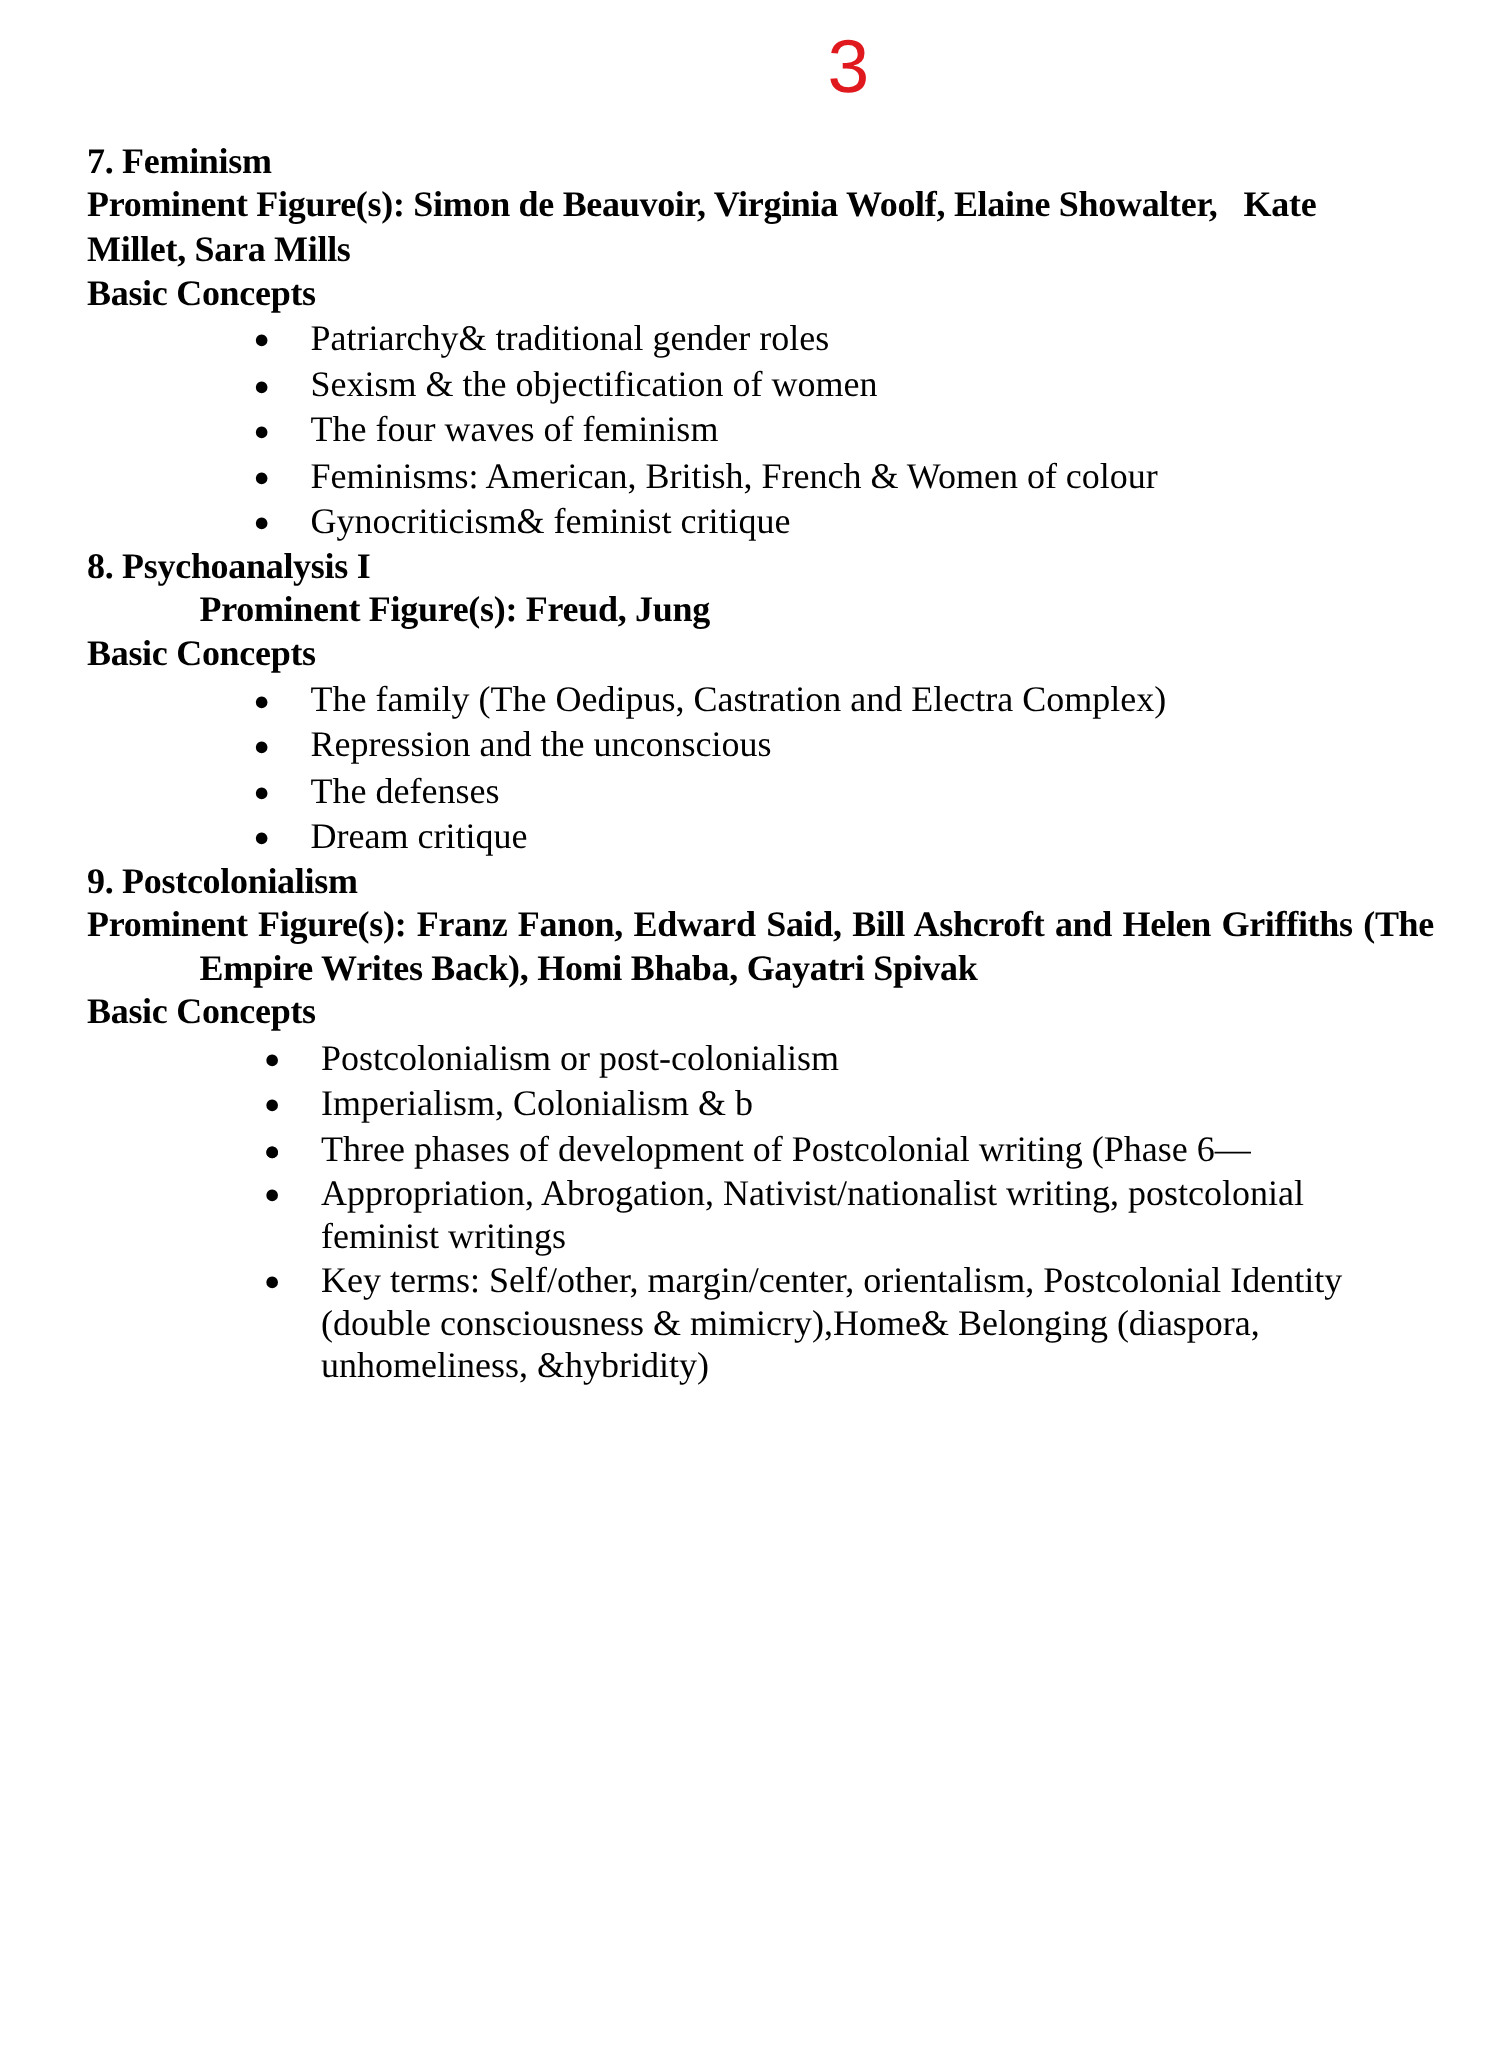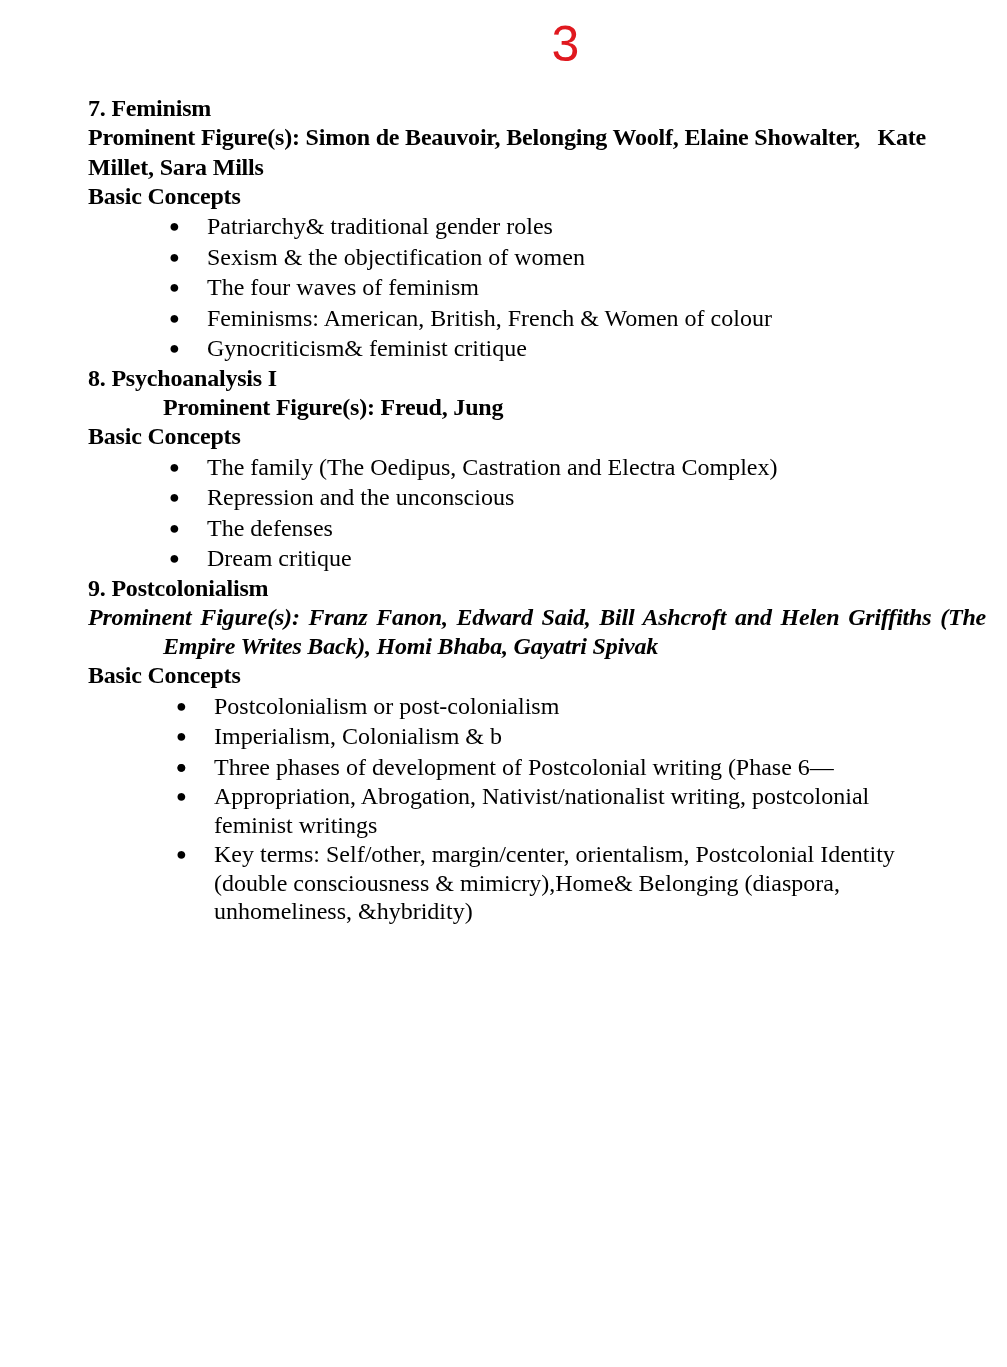--- a/index.html
+++ b/index.html
@@ -2,44 +2,44 @@
 <html><head>
   <meta charset="utf-8">
   <style>
     html, body { margin: 0; padding: 0; background: #ffffff; }
     body { width: 1007px; height: 1367px; position: relative; overflow: hidden;
            font-family: "Liberation Serif", "DejaVu Serif", serif; color: #000; }
     .page-number { position: absolute; left: 0; width: 1007px; top: 14px; text-align: center;
                    font-family: "Liberation Sans", "DejaVu Sans", sans-serif;
                    font-size: 50px; color: #e0191f; line-height: 60px; margin-left: 62px; }
     .content { position: absolute; left: 58px; top: 94px; width: 898px; }
-    .line { font-size: 24px; line-height: 29.3px; white-space: nowrap; margin-left: 30px; }
+    .line { font-size: 24px; line-height: 29.3px; white-space: nowrap; }
     .bold { font-weight: bold; letter-spacing: -0.2px; }
     .justify { white-space: normal; text-align: justify; text-align-last: left; }
-    .indent-hang { padding-left: 75px; text-indent: -75px; font-style: italic; }
+    .indent-hang { padding-left: 75px; text-indent: -75px; }
     .indent1 { padding-left: 75px; }
     ul { margin: 0; padding: 0; list-style: none; }
     li { position: relative; font-size: 24px; line-height: 30.5px; }
     li .bullet { position: absolute; left: -38px; top: 0; font-size: 18px; }
     ul.l1 { padding-left: 149px; }
     ul.l2 { padding-left: 156px; }
     ul.l3 { padding-left: 156px; }
     ul.l3 li { line-height: 28.8px; white-space: normal; width: 720px; }
     .sec9 { margin-top: 0; }
   </style>
 </head>
 <body>
 
 <div class="page-number">3</div>
 
 <div class="content">
 
   <div>
     <div class="line bold">7. Feminism</div>
-    <div class="line bold" style="white-space:pre;">Prominent Figure(s): Simon de Beauvoir, Belonging Woolf, Elaine Showalter,   Kate</div>
+    <div class="line bold" style="white-space:pre;">Prominent Figure(s): Simon de Beauvoir, Virginia Woolf, Elaine Showalter,   Kate</div>
     <div class="line bold">Millet, Sara Mills</div>
     <div class="line bold">Basic Concepts</div>
     <ul class="l1">
       <li><span class="bullet">●</span><span>Patriarchy&amp; traditional gender roles</span></li>
       <li><span class="bullet">●</span><span>Sexism &amp; the objectification of women</span></li>
       <li><span class="bullet">●</span><span>The four waves of feminism</span></li>
       <li><span class="bullet">●</span><span>Feminisms: American, British, French &amp; Women of colour</span></li>
       <li><span class="bullet">●</span><span>Gynocriticism&amp; feminist critique</span></li>
     </ul>
   </div>

